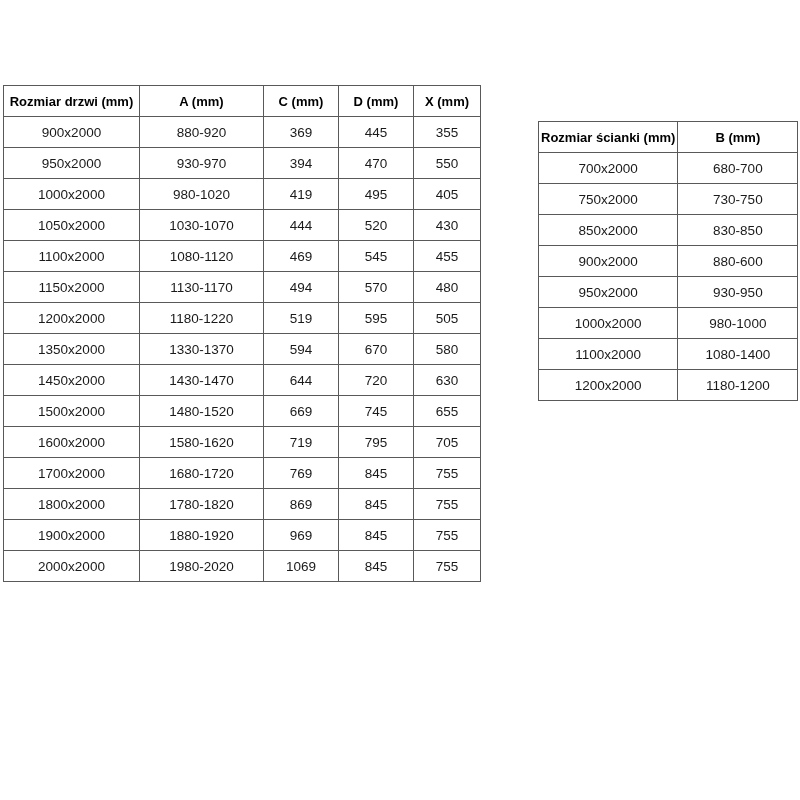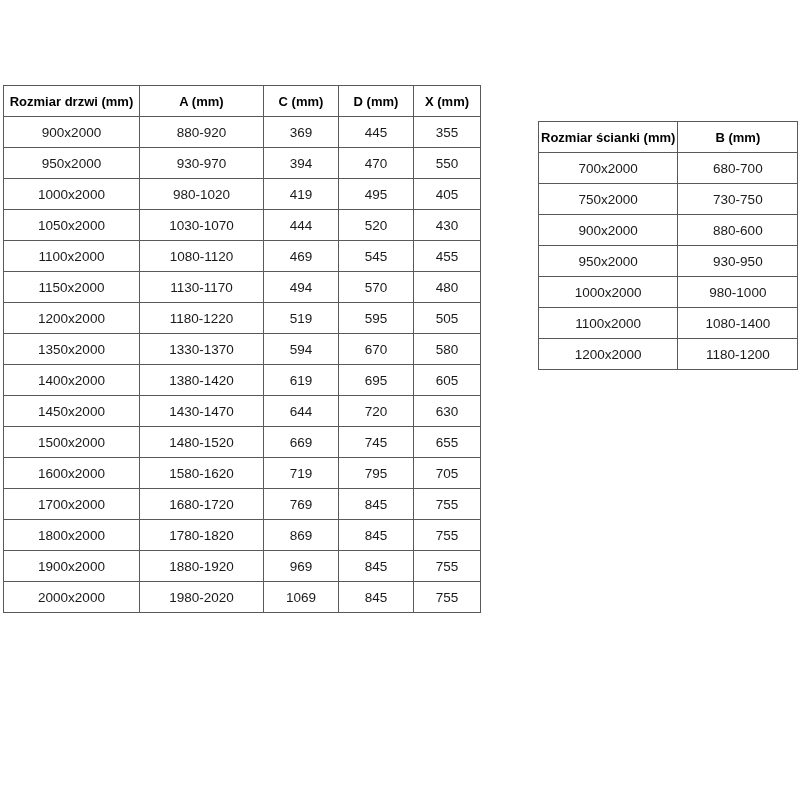--- a/index.html
+++ b/index.html
@@ -116,27 +116,20 @@
           <td>505</td>
         </tr>
         <tr>
           <td>1350x2000</td>
           <td>1330-1370</td>
           <td>594</td>
           <td>670</td>
           <td>580</td>
         </tr>
         <tr>
-          <td>1400x2000</td>
-          <td>1380-1420</td>
-          <td>619</td>
-          <td>695</td>
-          <td>605</td>
-        </tr>
-        <tr>
           <td>1450x2000</td>
           <td>1430-1470</td>
           <td>644</td>
           <td>720</td>
           <td>630</td>
         </tr>
         <tr>
           <td>1500x2000</td>
           <td>1480-1520</td>
           <td>669</td>
@@ -195,20 +188,24 @@
       <tbody>
         <tr>
           <td>700x2000</td>
           <td>680-700</td>
         </tr>
         <tr>
           <td>750x2000</td>
           <td>730-750</td>
         </tr>
         <tr>
+          <td>850x2000</td>
+          <td>830-850</td>
+        </tr>
+        <tr>
           <td>900x2000</td>
           <td>880-600</td>
         </tr>
         <tr>
           <td>950x2000</td>
           <td>930-950</td>
         </tr>
         <tr>
           <td>1000x2000</td>
           <td>980-1000</td>

